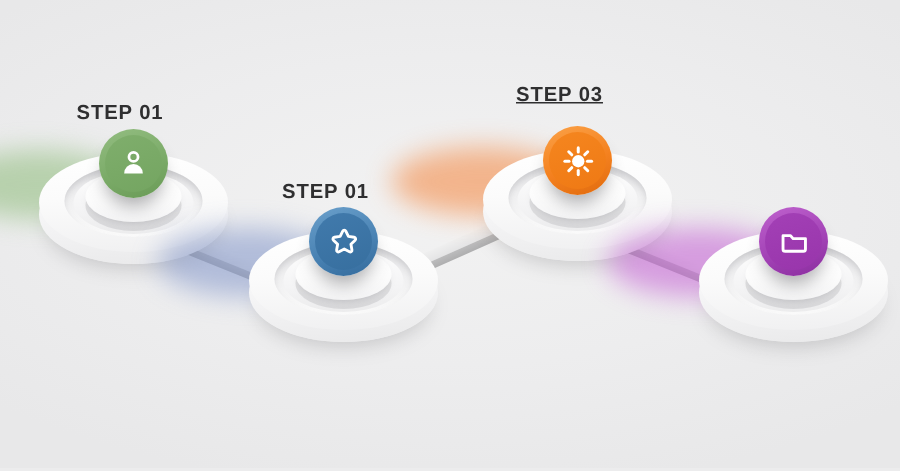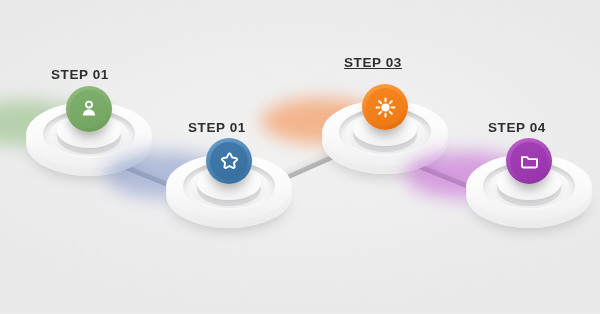--- a/index.html
+++ b/index.html
@@ -200,15 +200,14 @@
       <div class="plate-top"></div>
     </div>
     <div class="badge" style="background:linear-gradient(160deg,#bf62ce 0%,#a343b6 55%,#8a2d9e 100%);">
       <div class="inner" style="background:linear-gradient(160deg,#a340b6 0%,#9835ab 100%);">
         <svg width="23" height="23" viewBox="0 0 24 24">
           <path d="M4.2 7.4h5.2l1.8 2.1h8.6v7.3a1.5 1.5 0 0 1-1.5 1.5H5.7a1.5 1.5 0 0 1-1.5-1.5z" fill="none" stroke="#fff" stroke-width="2" stroke-linejoin="round"></path>
         </svg>
       </div>
     </div>
   </div>
-  <div class="label" style="left:488px;top:120px;">STEP 04</div>
 
 </div>
 
 </body></html>

